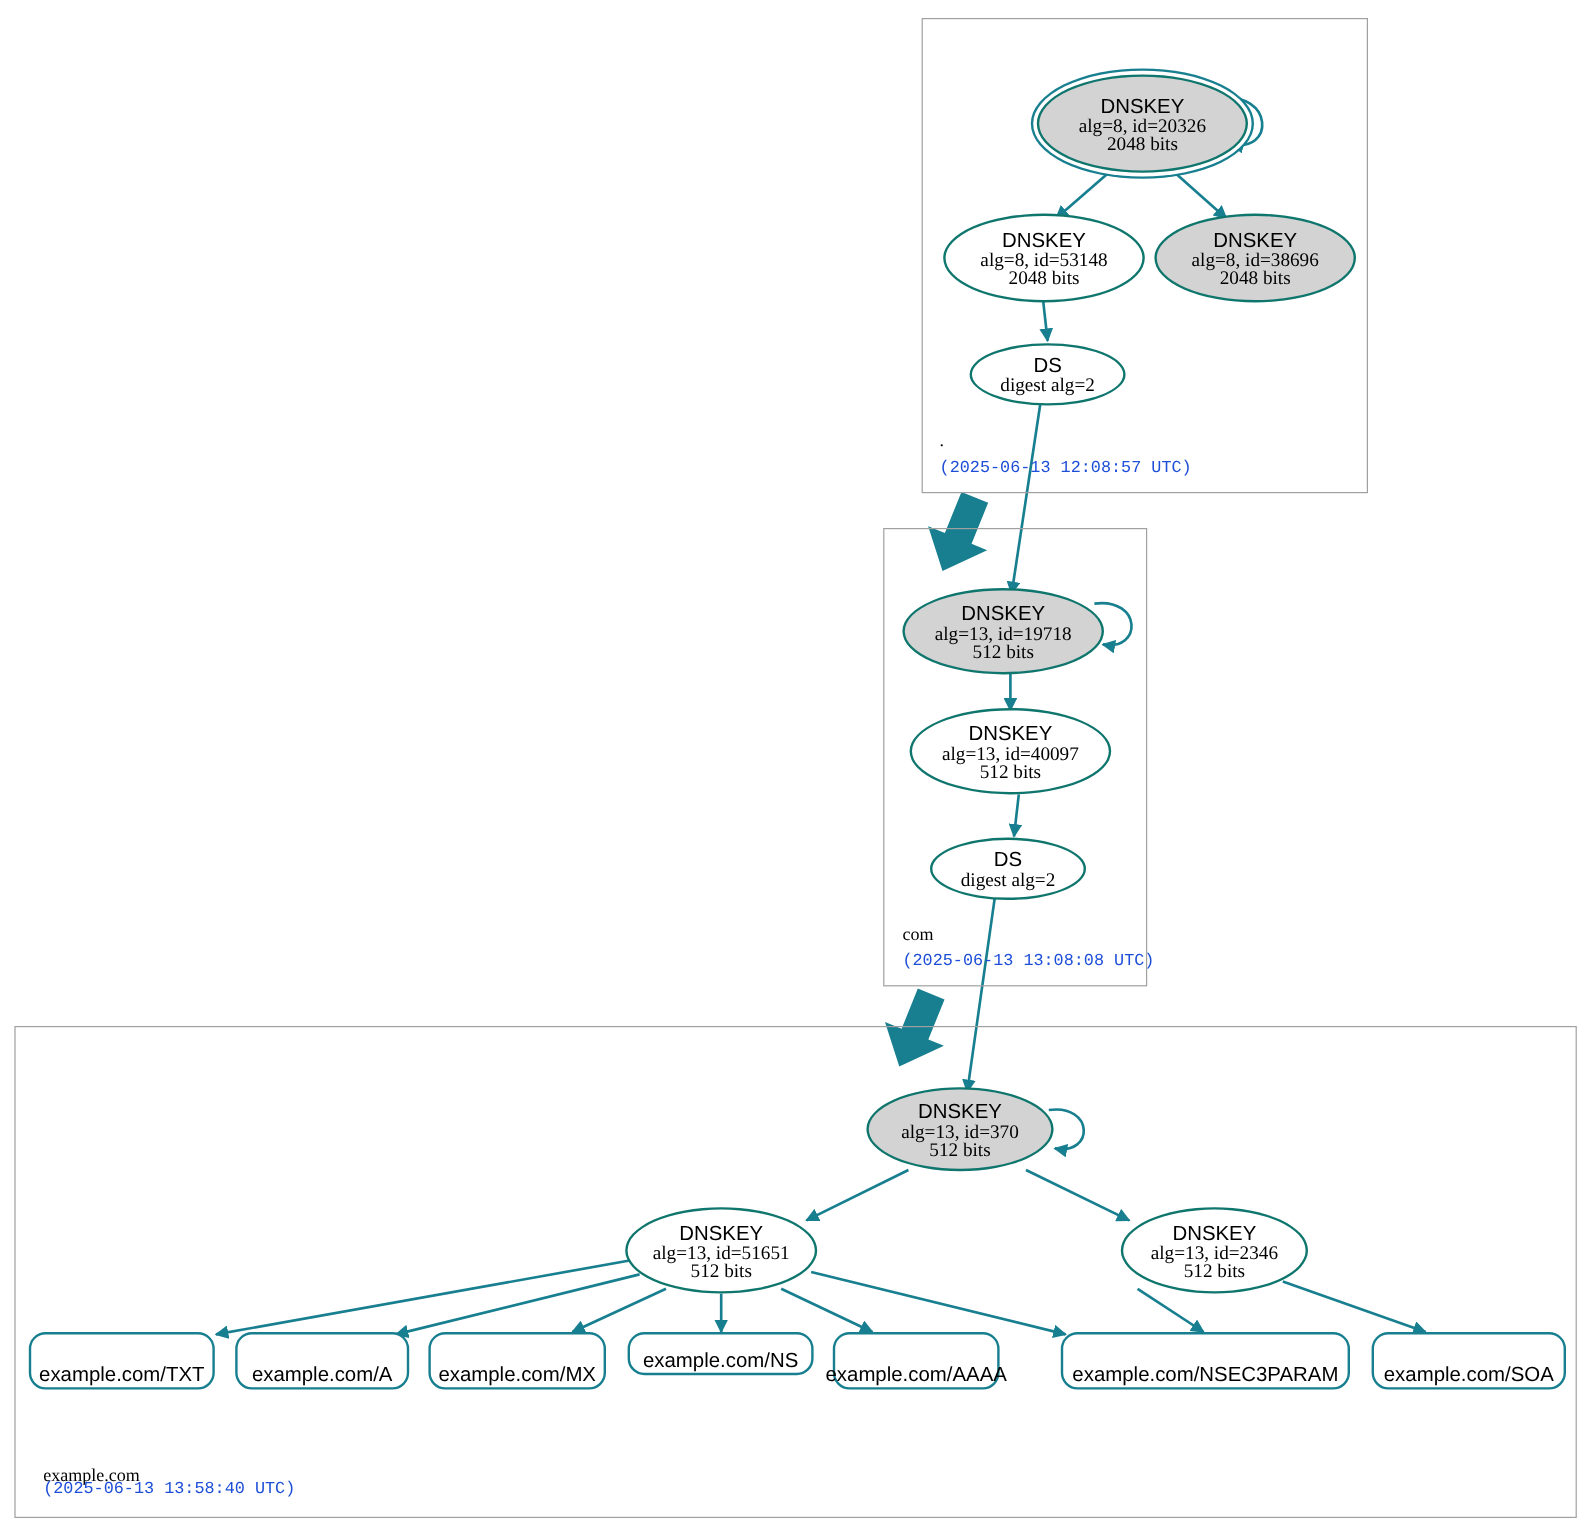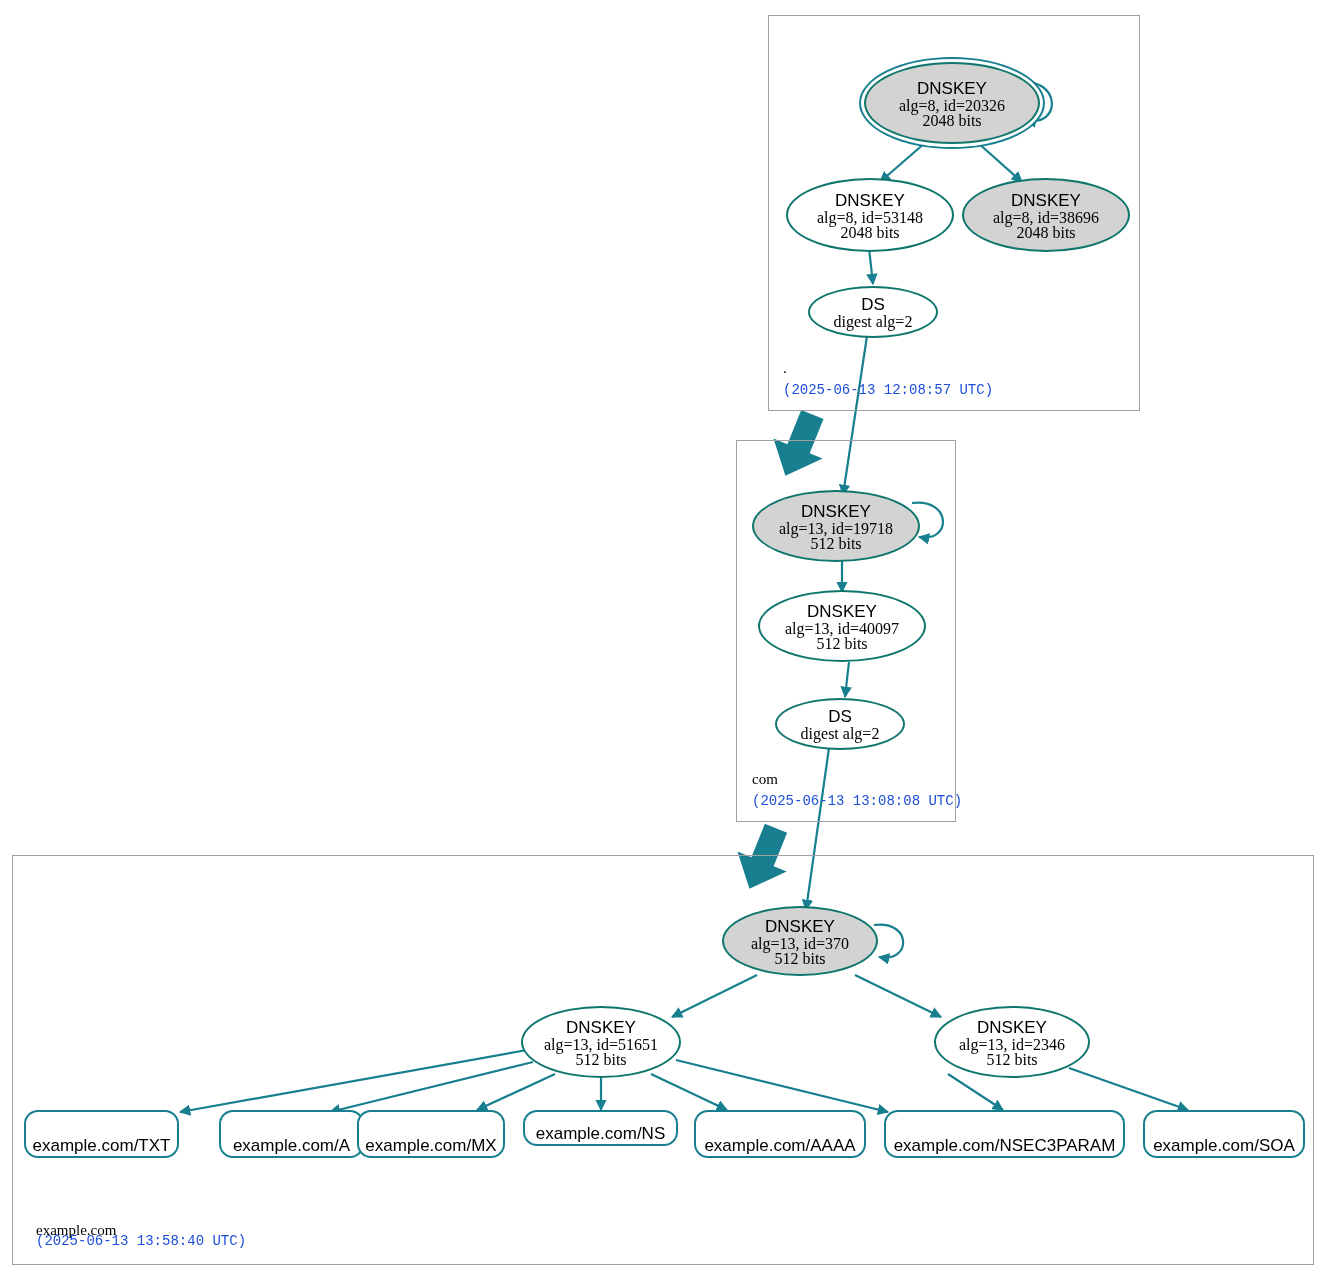--- a/index.html
+++ b/index.html
@@ -240,33 +240,33 @@
 <div class="node ellipse" style="left:934px; top:1006px; width:156px; height:72px;">
   <div class="node-title">DNSKEY</div>
   <div class="node-sub">alg=13, id=2346</div>
   <div class="node-sub">512 bits</div>
 </div>
 
 <div class="node rrset" style="left:24px; top:1110px; width:155px; height:48px;">
   <span class="rrset-label">example.com/TXT</span>
 </div>
 
-<div class="node rrset" style="left:196px; top:1110px; width:145px; height:48px;margin-left:23px;">
+<div class="node rrset" style="left:196px; top:1110px; width:145px; height:48px;">
   <span class="rrset-label">example.com/A</span>
 </div>
 
 <div class="node rrset" style="left:357px; top:1110px; width:148px; height:48px;">
   <span class="rrset-label">example.com/MX</span>
 </div>
 
 <div class="node rrset" style="left:523px; top:1110px; width:155px; height:36px;">
   <span class="rrset-label">example.com/NS</span>
 </div>
 
-<div class="node rrset" style="left:694px; top:1110px; width:172px; height:48px;">
+<div class="node rrset" style="left:694px; top:1110px; width:139px; height:48px;">
   <span class="rrset-label">example.com/AAAA</span>
 </div>
 
 <div class="node rrset" style="left:884px; top:1110px; width:241px; height:48px;">
   <span class="rrset-label">example.com/NSEC3PARAM</span>
 </div>
 
 <div class="node rrset" style="left:1143px; top:1110px; width:162px; height:48px;">
   <span class="rrset-label">example.com/SOA</span>
 </div>

